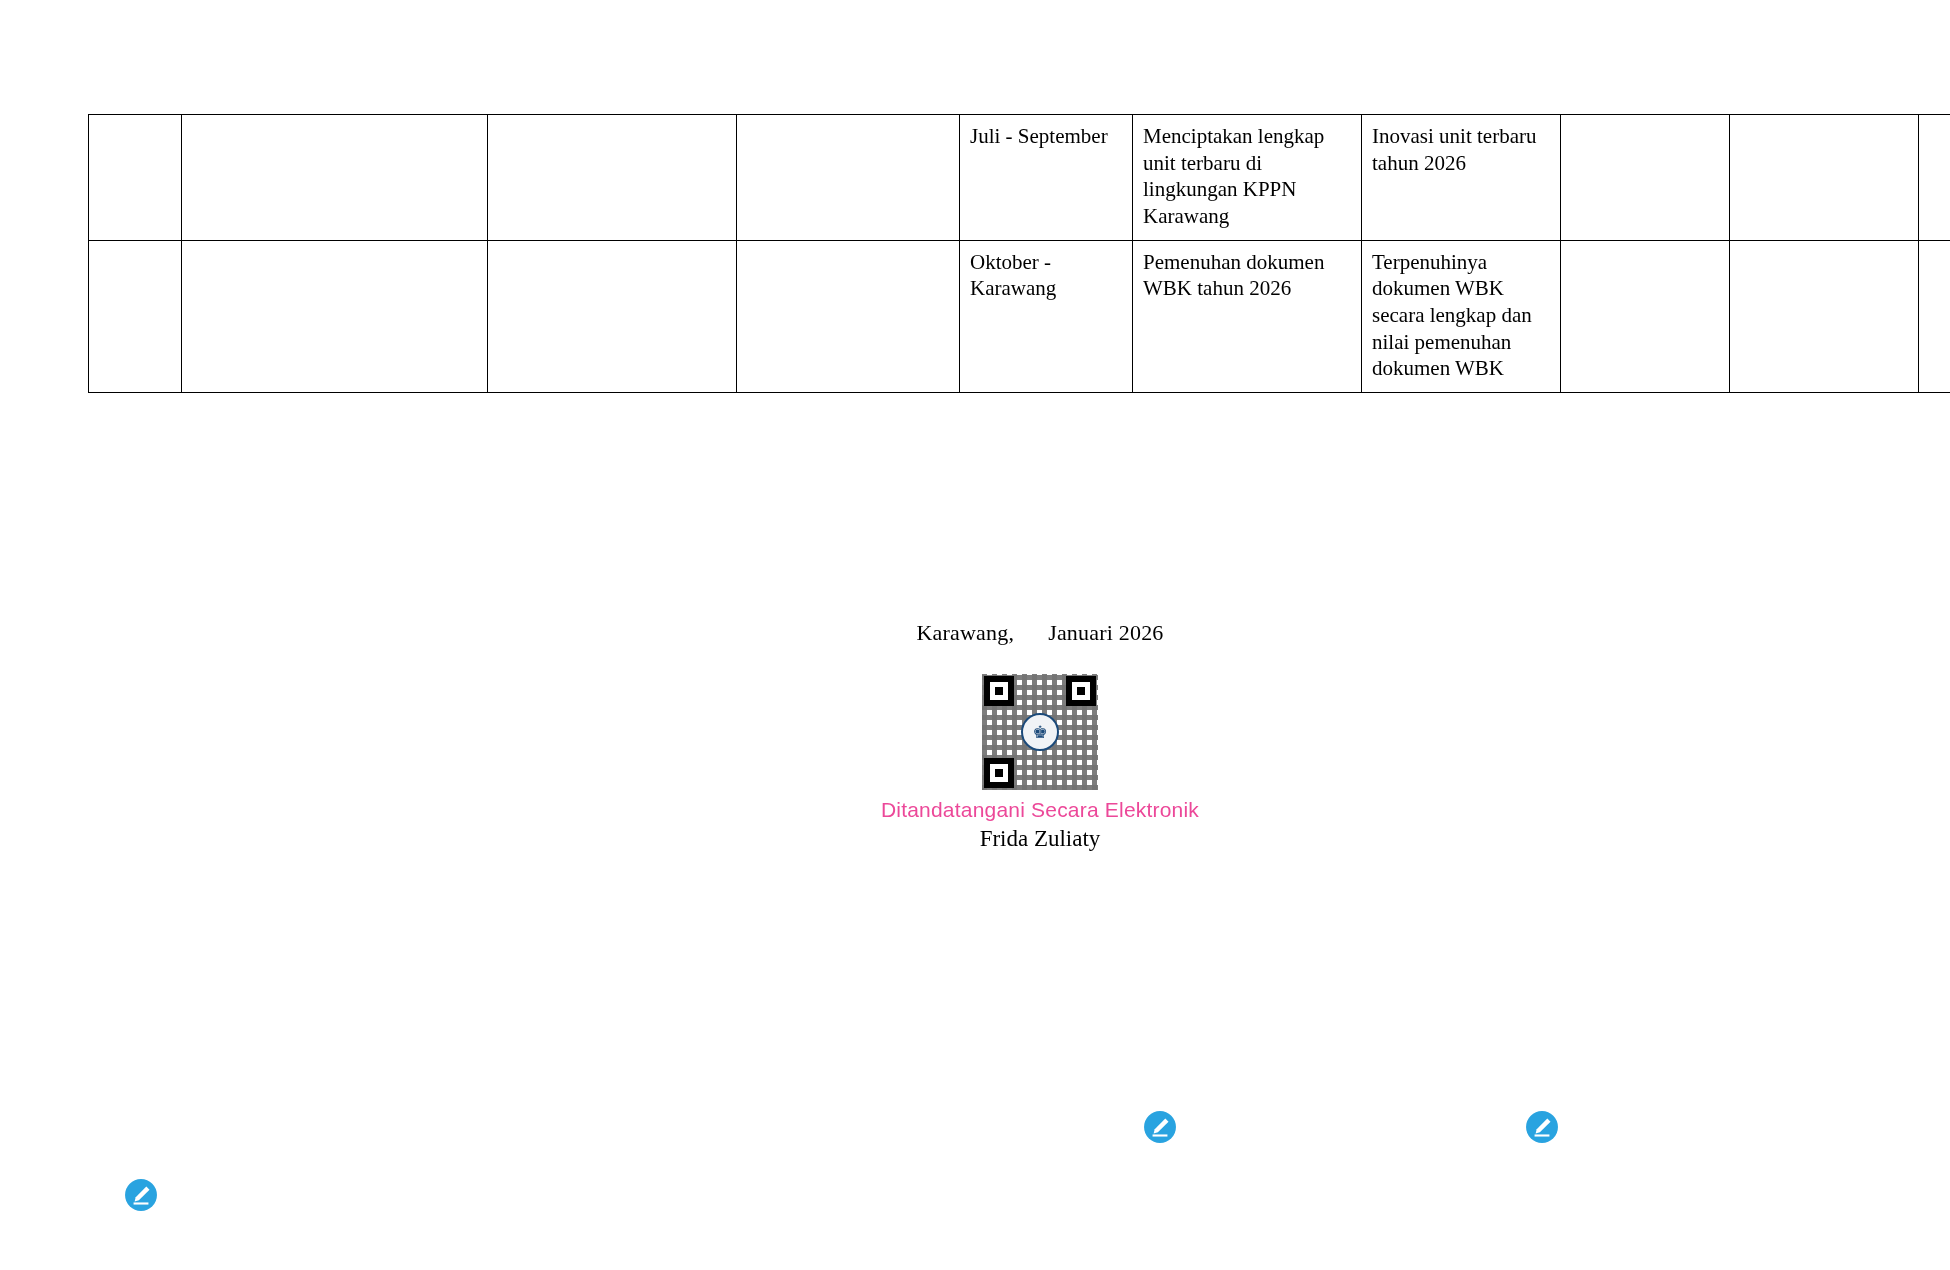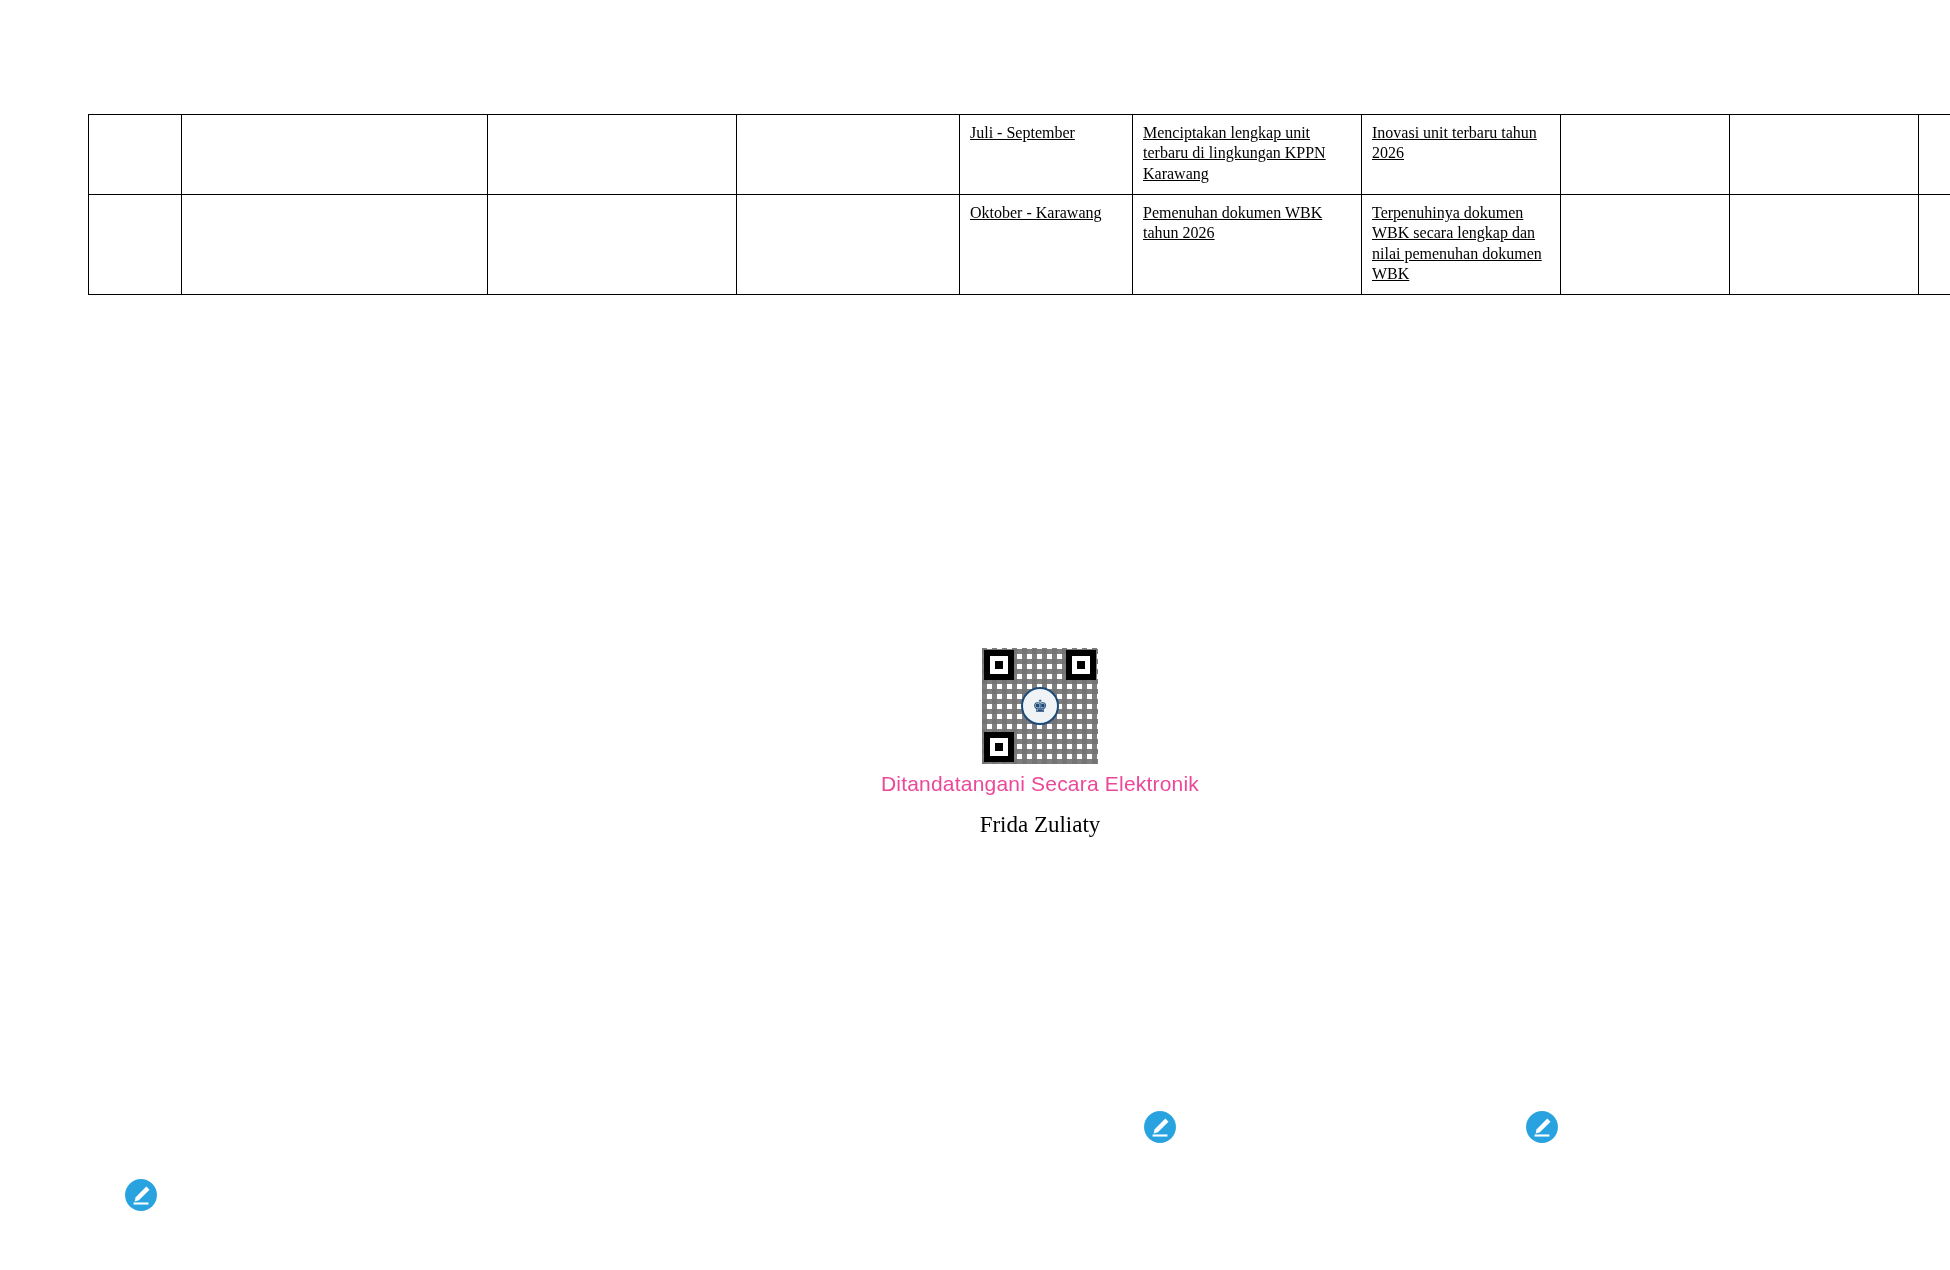--- a/index.html
+++ b/index.html
@@ -23,23 +23,22 @@
     top: 114px;
     width: 1800px;
     border-collapse: collapse;
     table-layout: fixed;
   }
   .doc-table td {
     border: 1.5px solid #000000;
     vertical-align: top;
     padding: 8px 10px 10px 10px;
     font-family: "Liberation Serif", serif;
-    font-size: 16px;
+    font-size: 21px;
     line-height: 1.27;
-    text-decoration: underline;
   }
   .c1 { width: 72px; }
   .c2 { width: 285px; }
   .c3 { width: 228px; }
   .c4 { width: 202px; }
   .c5 { width: 152px; }
   .c6 { width: 208px; }
   .c7 { width: 178px; }
   .c8 { width: 148px; }
   .c9 { width: 168px; }
@@ -138,21 +137,21 @@
 
   .e-sign-note {
     margin-top: 8px;
     margin-left: 130px;
     font-family: "Liberation Sans", sans-serif;
     font-size: 21px;
     color: #ec4899;
     letter-spacing: 0.2px;
   }
   .signer-name {
-    margin-top: 16px;
+    margin-top: 4px;
     margin-left: 130px;
     font-family: "Liberation Serif", serif;
     font-size: 23px;
     text-align: center;
   }
 
   
   .pen-icon {
     position: absolute;
     width: 34px;
@@ -189,20 +188,23 @@
       <td class="c6 cell-text">Pemenuhan dokumen WBK tahun 2026</td>
       <td class="c7 cell-text">Terpenuhinya dokumen WBK secara lengkap dan nilai pemenuhan dokumen WBK</td>
       <td class="c8"></td>
       <td class="c9"></td>
       <td class="c10"></td>
     </tr>
   </tbody>
 </table>
 
 <div class="sign-block">
+  <div class="place-date">
+    <span>Karawang,</span><span class="gap"></span><span>Januari 2026</span>
+  </div>
 
 
   <div class="qr-wrap">
     <div class="qr">
       <div class="qr-finder tl"></div>
       <div class="qr-finder tr"></div>
       <div class="qr-finder bl"></div>
       <div class="qr-logo">♚</div>
     </div>
   </div>

